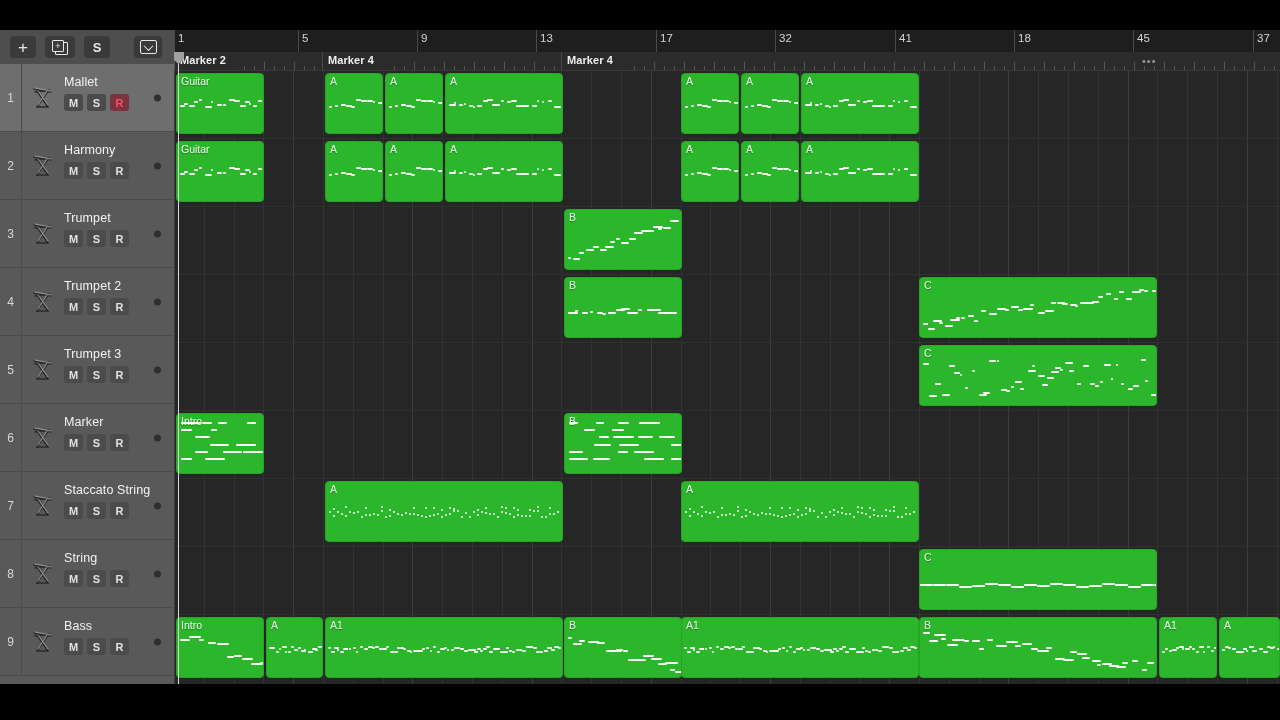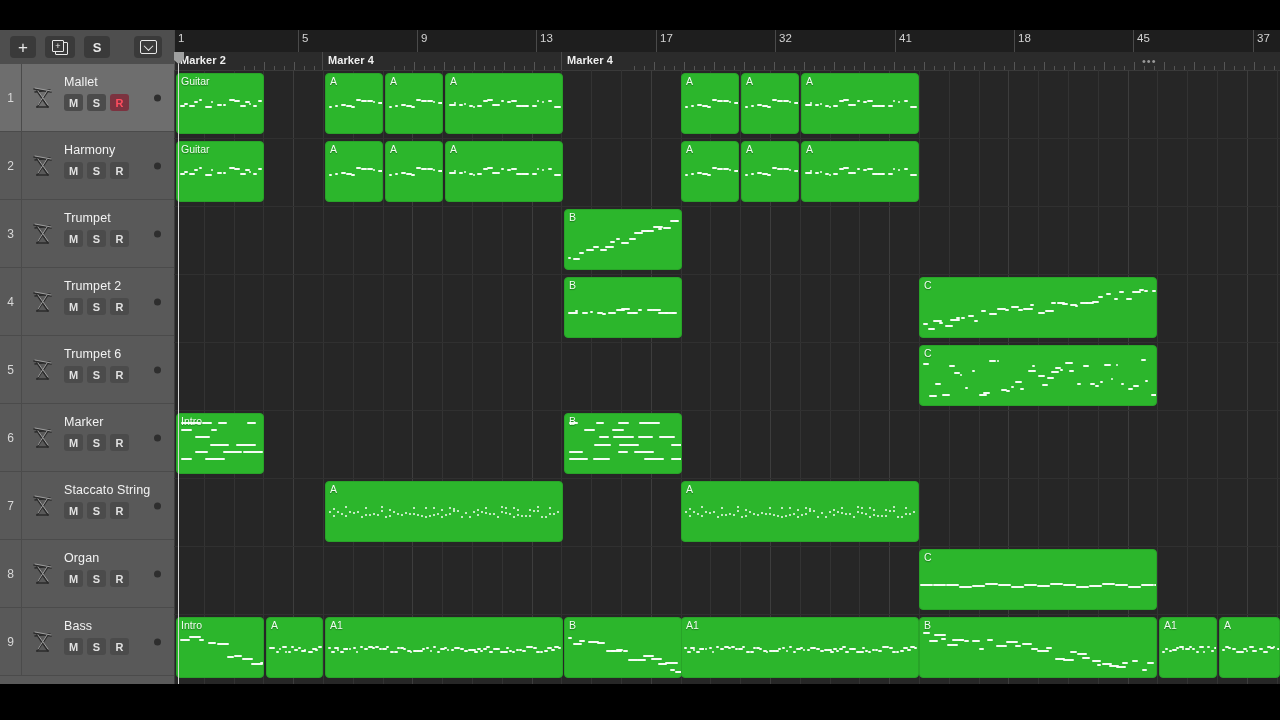--- a/index.html
+++ b/index.html
@@ -220,21 +220,21 @@
       <path d="M8 8 L19 24"></path>
       <path d="M19 8 L8 24"></path>
       <path d="M8 24 L19 24"></path>
     </g>
     <g stroke="#9c9c9c" stroke-width="1" fill="none" stroke-linecap="round">
       <path d="M6 5 L22 8"></path>
                 <path d="M9 8 L19 22"></path>
                 <path d="M18 8 L9 22"></path>
     </g>
   </svg></div>
-     <div class="tname">Trumpet 6</div>
+     <div class="tname">Trumpet 3</div>
      <div class="btnrow">
        <div class="msr">M</div>
        <div class="msr">S</div>
        <div class="msr">R</div>
      </div>
      <div class="tdot"></div>
         </div>
         <div class="track-row">
           <div class="tnum">6</div>
      <div class="ticon"><svg viewBox="0 0 28 30" width="28" height="30">
@@ -292,21 +292,21 @@
       <path d="M8 8 L19 24"></path>
       <path d="M19 8 L8 24"></path>
       <path d="M8 24 L19 24"></path>
     </g>
     <g stroke="#9c9c9c" stroke-width="1" fill="none" stroke-linecap="round">
       <path d="M6 5 L22 8"></path>
                 <path d="M9 8 L19 22"></path>
                 <path d="M18 8 L9 22"></path>
     </g>
   </svg></div>
-     <div class="tname">Organ</div>
+     <div class="tname">String</div>
      <div class="btnrow">
        <div class="msr">M</div>
        <div class="msr">S</div>
        <div class="msr">R</div>
      </div>
      <div class="tdot"></div>
         </div>
         <div class="track-row">
           <div class="tnum">9</div>
      <div class="ticon"><svg viewBox="0 0 28 30" width="28" height="30">

